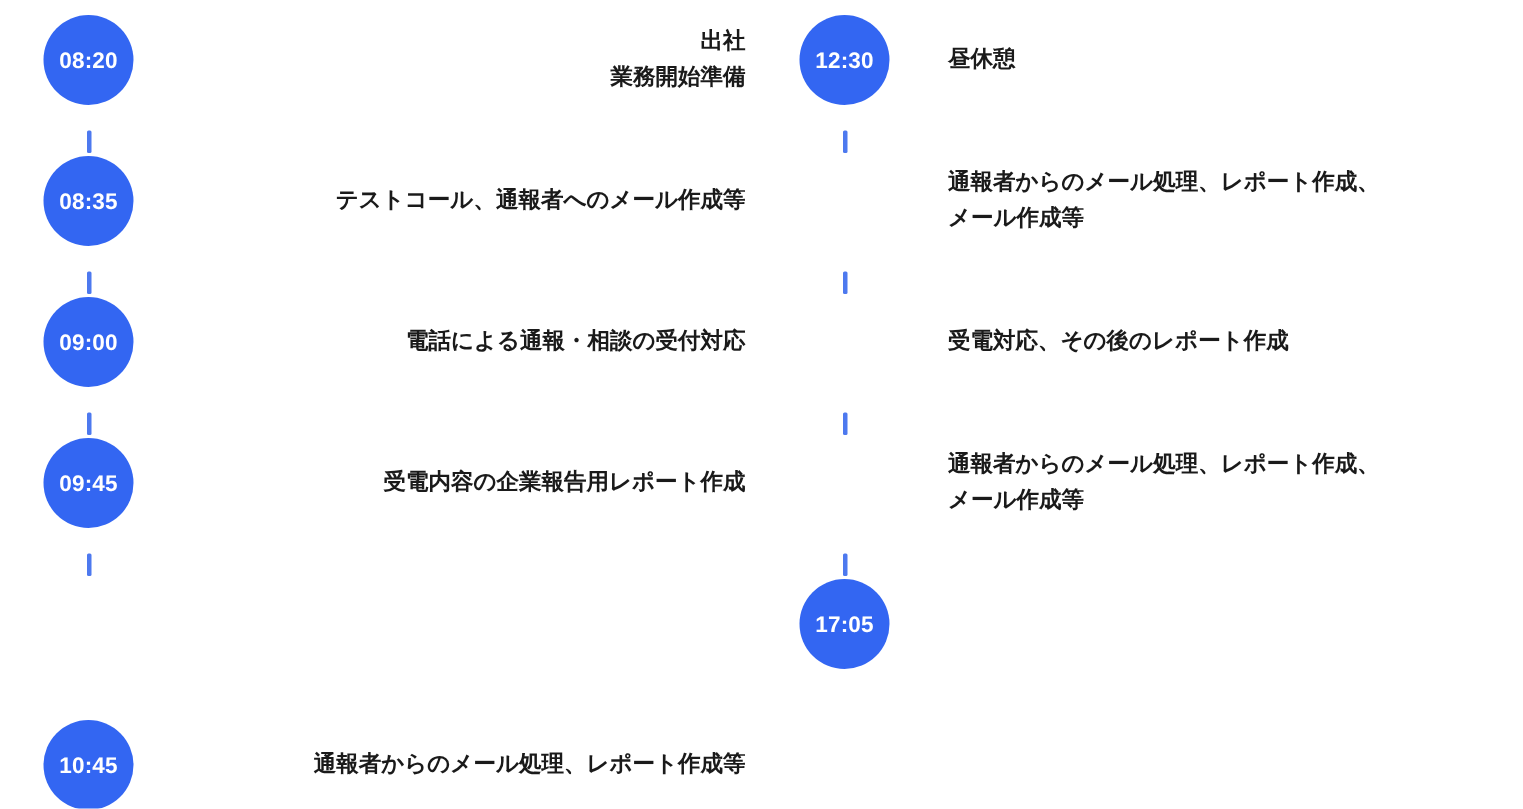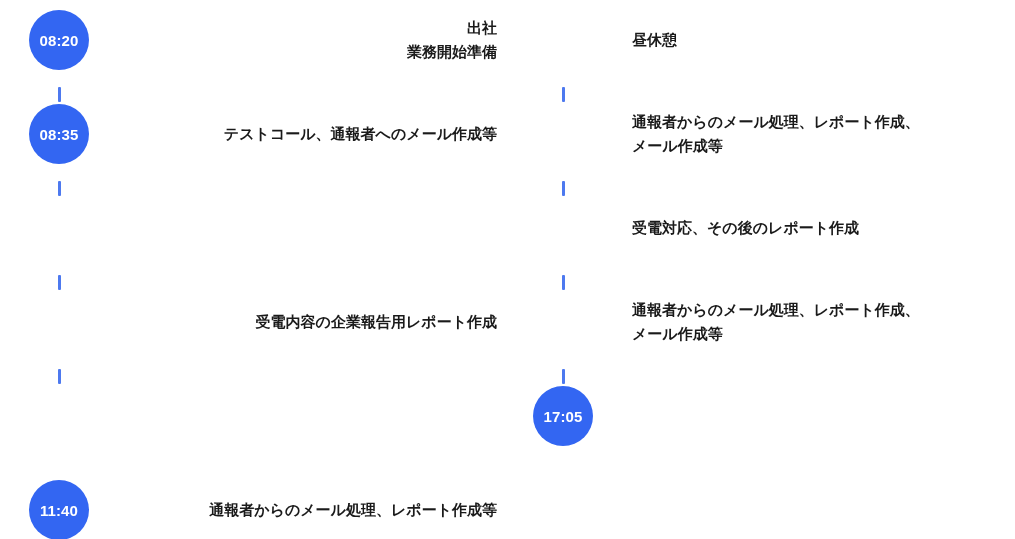--- a/index.html
+++ b/index.html
@@ -109,39 +109,51 @@
       <div class="timeline-entry" style="top: 104px;">
         <div class="time-marker">
           <span class="time-text">08:35</span>
         </div>
         <div class="connector"></div>
         <div class="entry-label">
           <div class="label-line">テストコール、通報者へのメール作成等</div>
         </div>
       </div>
       <div class="timeline-entry" style="top: 198px;">
+        <div class="time-marker">
+          <span class="time-text">09:00</span>
+        </div>
         <div class="connector"></div>
+        <div class="entry-label">
+          <div class="label-line">電話による通報・相談の受付対応</div>
+        </div>
       </div>
       <div class="timeline-entry" style="top: 292px;">
+        <div class="time-marker">
+          <span class="time-text">09:45</span>
+        </div>
         <div class="connector"></div>
         <div class="entry-label">
           <div class="label-line">受電内容の企業報告用レポート作成</div>
         </div>
       </div>
       <div class="timeline-entry" style="top: 480px;">
         <div class="time-marker">
-          <span class="time-text">11:40</span>
+          <span class="time-text">10:45</span>
         </div>
         <div class="entry-label">
           <div class="label-line">通報者からのメール処理、レポート作成等</div>
         </div>
       </div>
     </div>
   <div class="timeline-column right">
       <div class="timeline-entry" style="top: 10px;">
+        <div class="time-marker">
+          <span class="time-text">12:30</span>
+        </div>
         <div class="connector"></div>
         <div class="entry-label">
           <div class="label-line">昼休憩</div>
         </div>
       </div>
       <div class="timeline-entry" style="top: 104px;">
         <div class="connector"></div>
         <div class="entry-label">
           <div class="label-line">通報者からのメール処理、レポート作成、</div>
           <div class="label-line">メール作成等</div>

